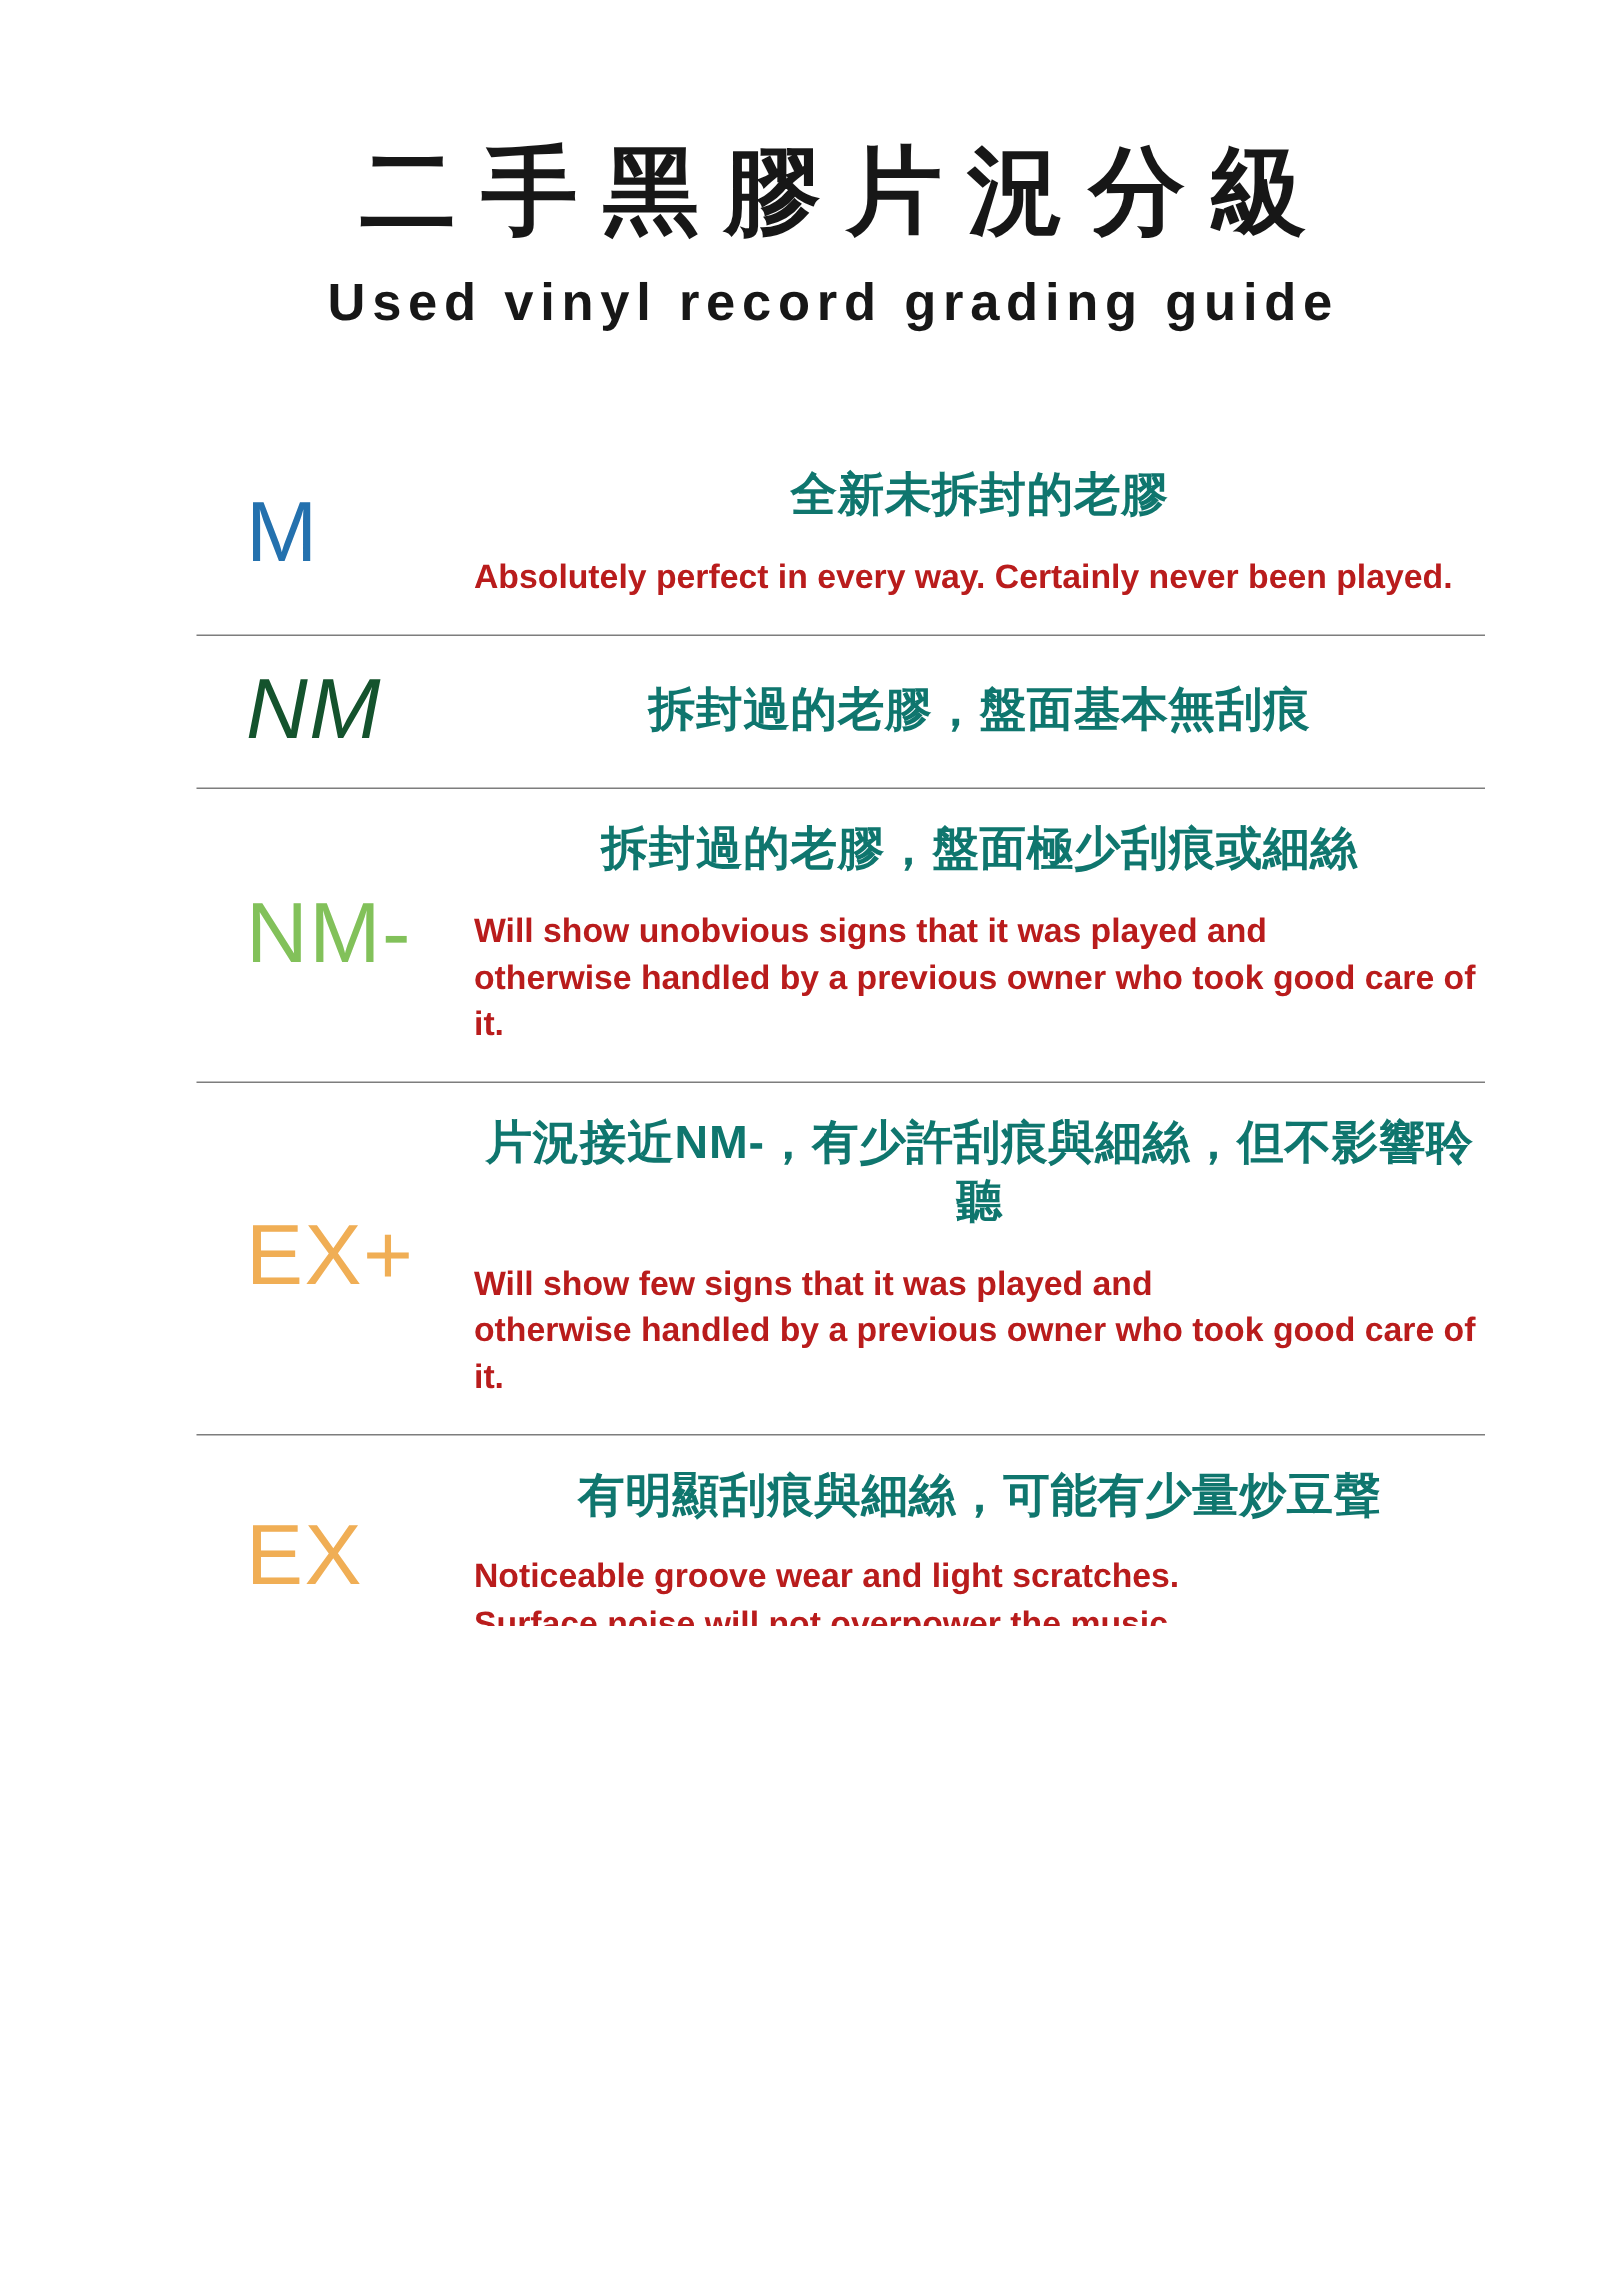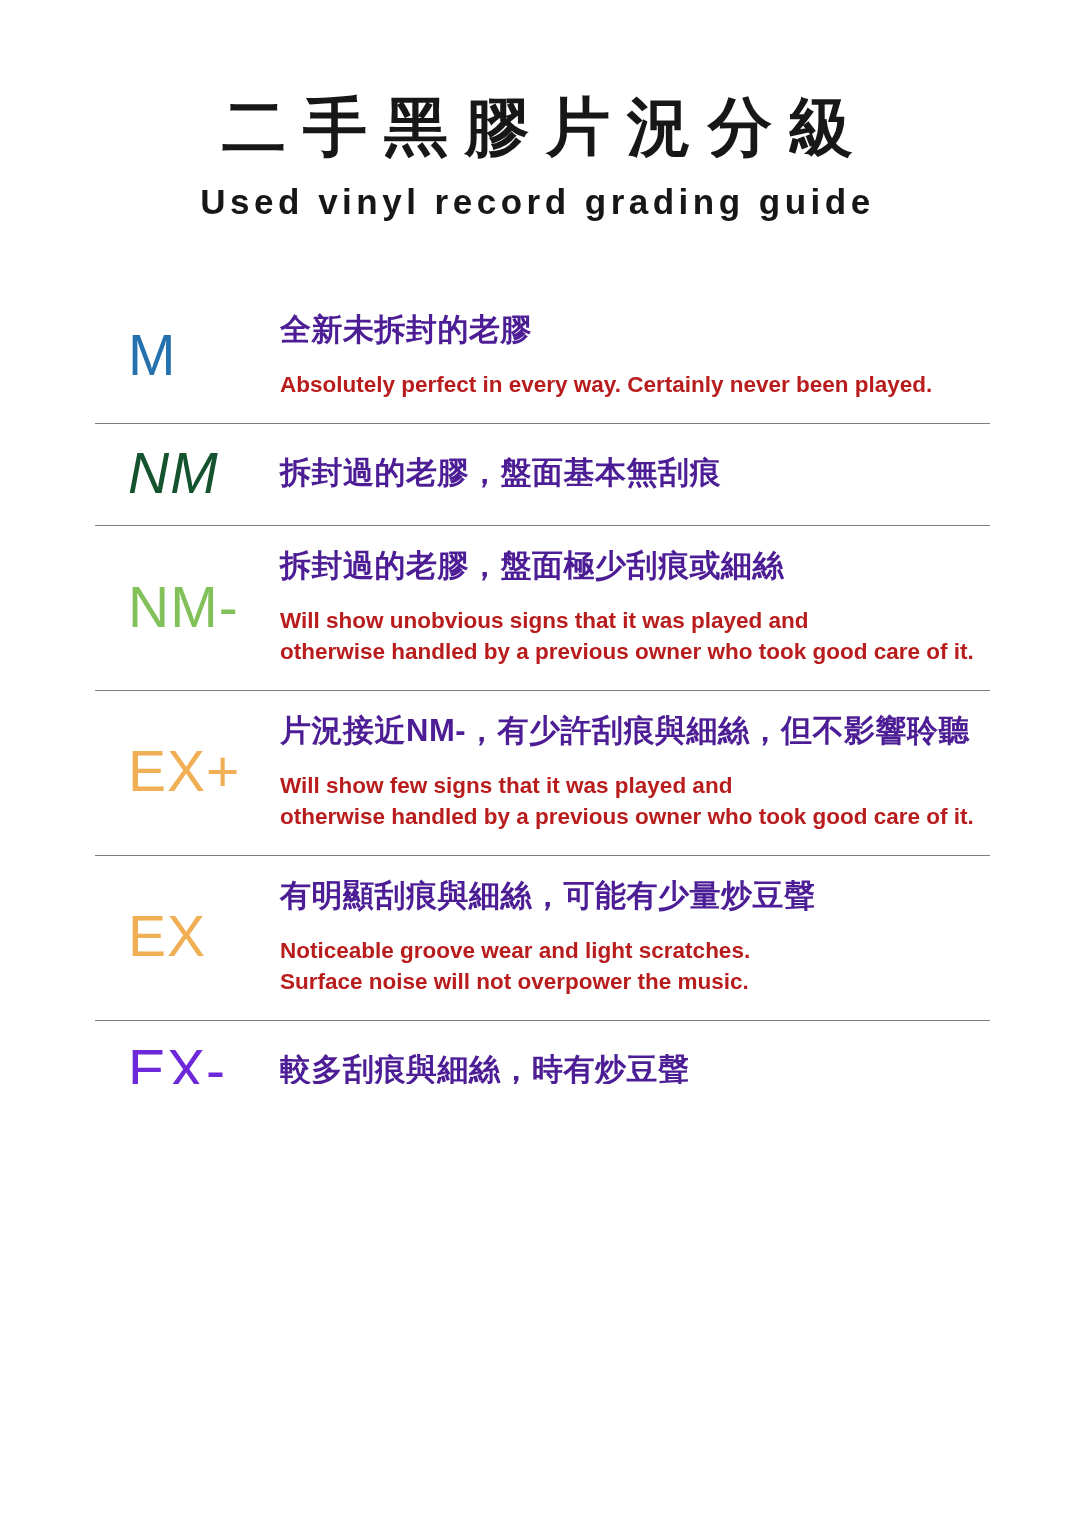--- a/index.html
+++ b/index.html
@@ -8,20 +8,21 @@
     font-family: "Liberation Sans", "DejaVu Sans", sans-serif;
     color: #1d1d1d;
     width: 1075px;
   }
   .page {
     position: relative;
     width: 1075px;
     height: 1084px;
     background: #ffffff;
     overflow: hidden;
+    padding-left: 36px;
   }
 
   
   .header { text-align: center; padding-top: 92px; }
   .page-title {
     font-size: 64px;
     font-weight: 700;
     letter-spacing: 17px;
     color: #171717;
     line-height: 1.1;
@@ -53,23 +54,24 @@
     font-size: 57px;
     font-weight: 400;
     letter-spacing: 1px;
     line-height: 1;
     white-space: nowrap;
   }
   .grade-desc { flex: 1 1 auto; min-width: 0; }
   .grade-zh {
     font-size: 31px;
     font-weight: 700;
-    color: #4c1d95;
+    color: #0f766e;
     letter-spacing: 0.5px;
     line-height: 1.25;
+    text-align: center;
   }
   .grade-en {
     margin-top: 19px;
     font-size: 22.5px;
     font-weight: 700;
     color: #b91c1c;
     line-height: 1.38;
   }
 
   

